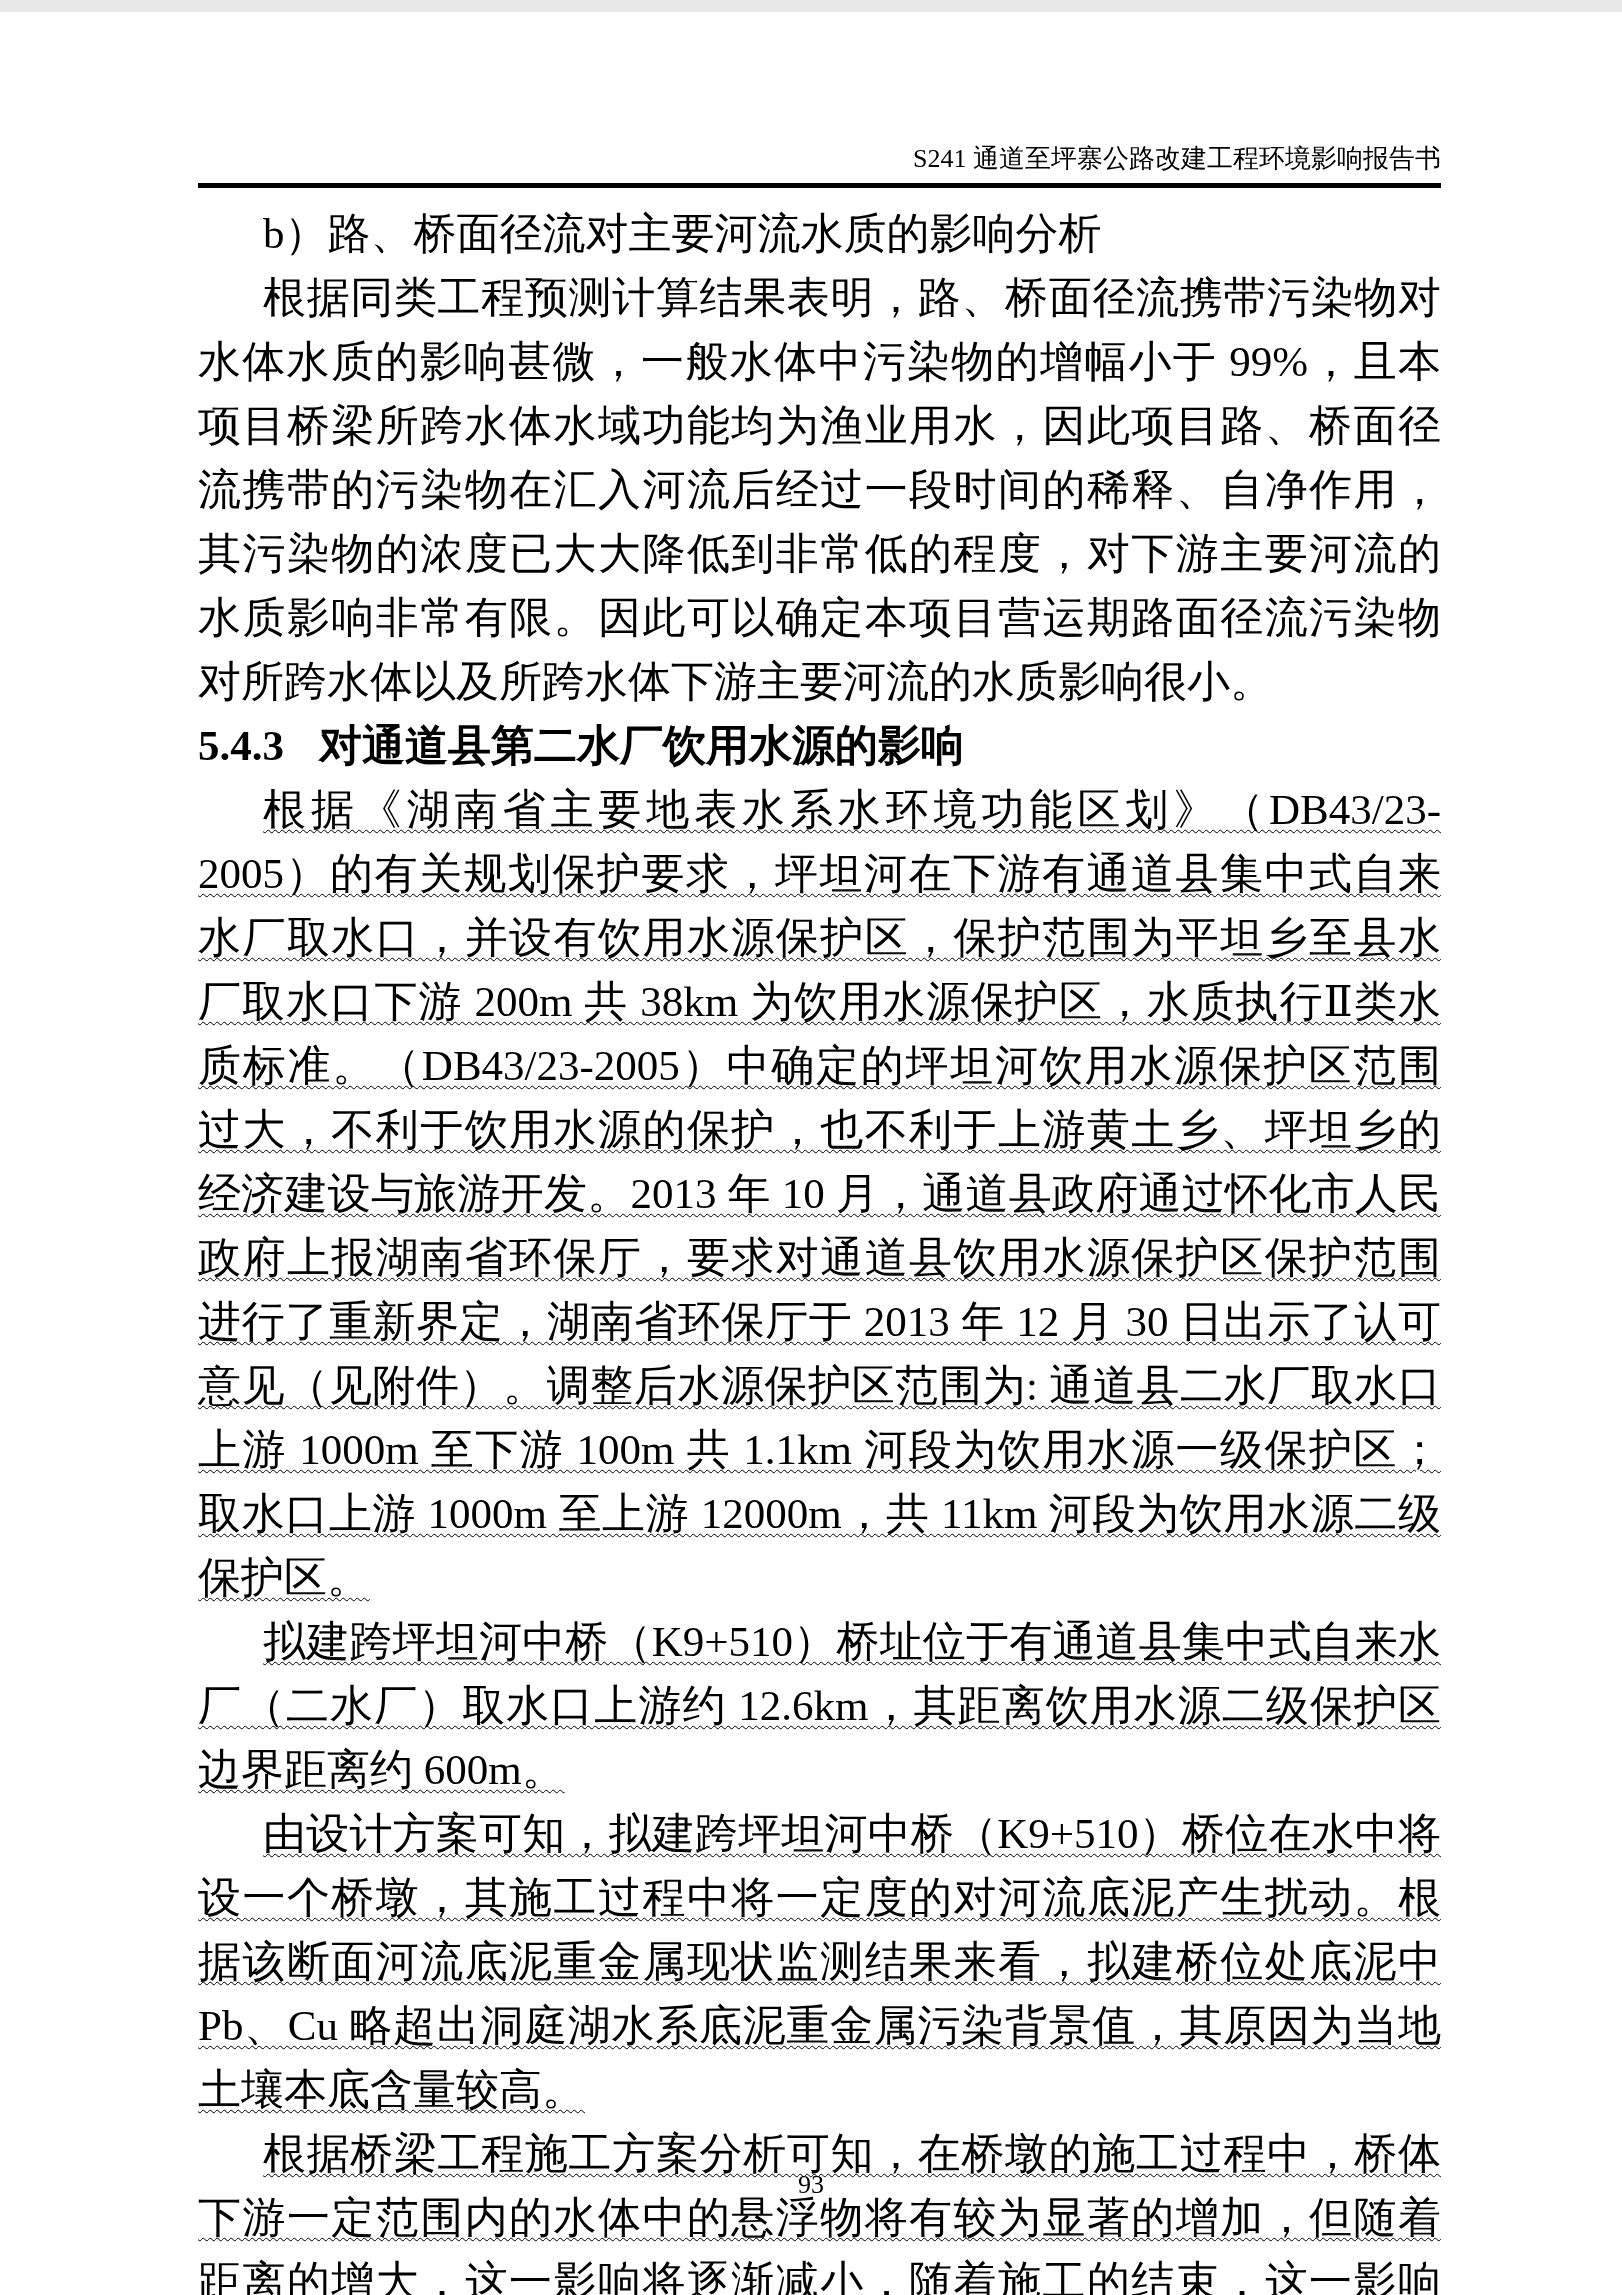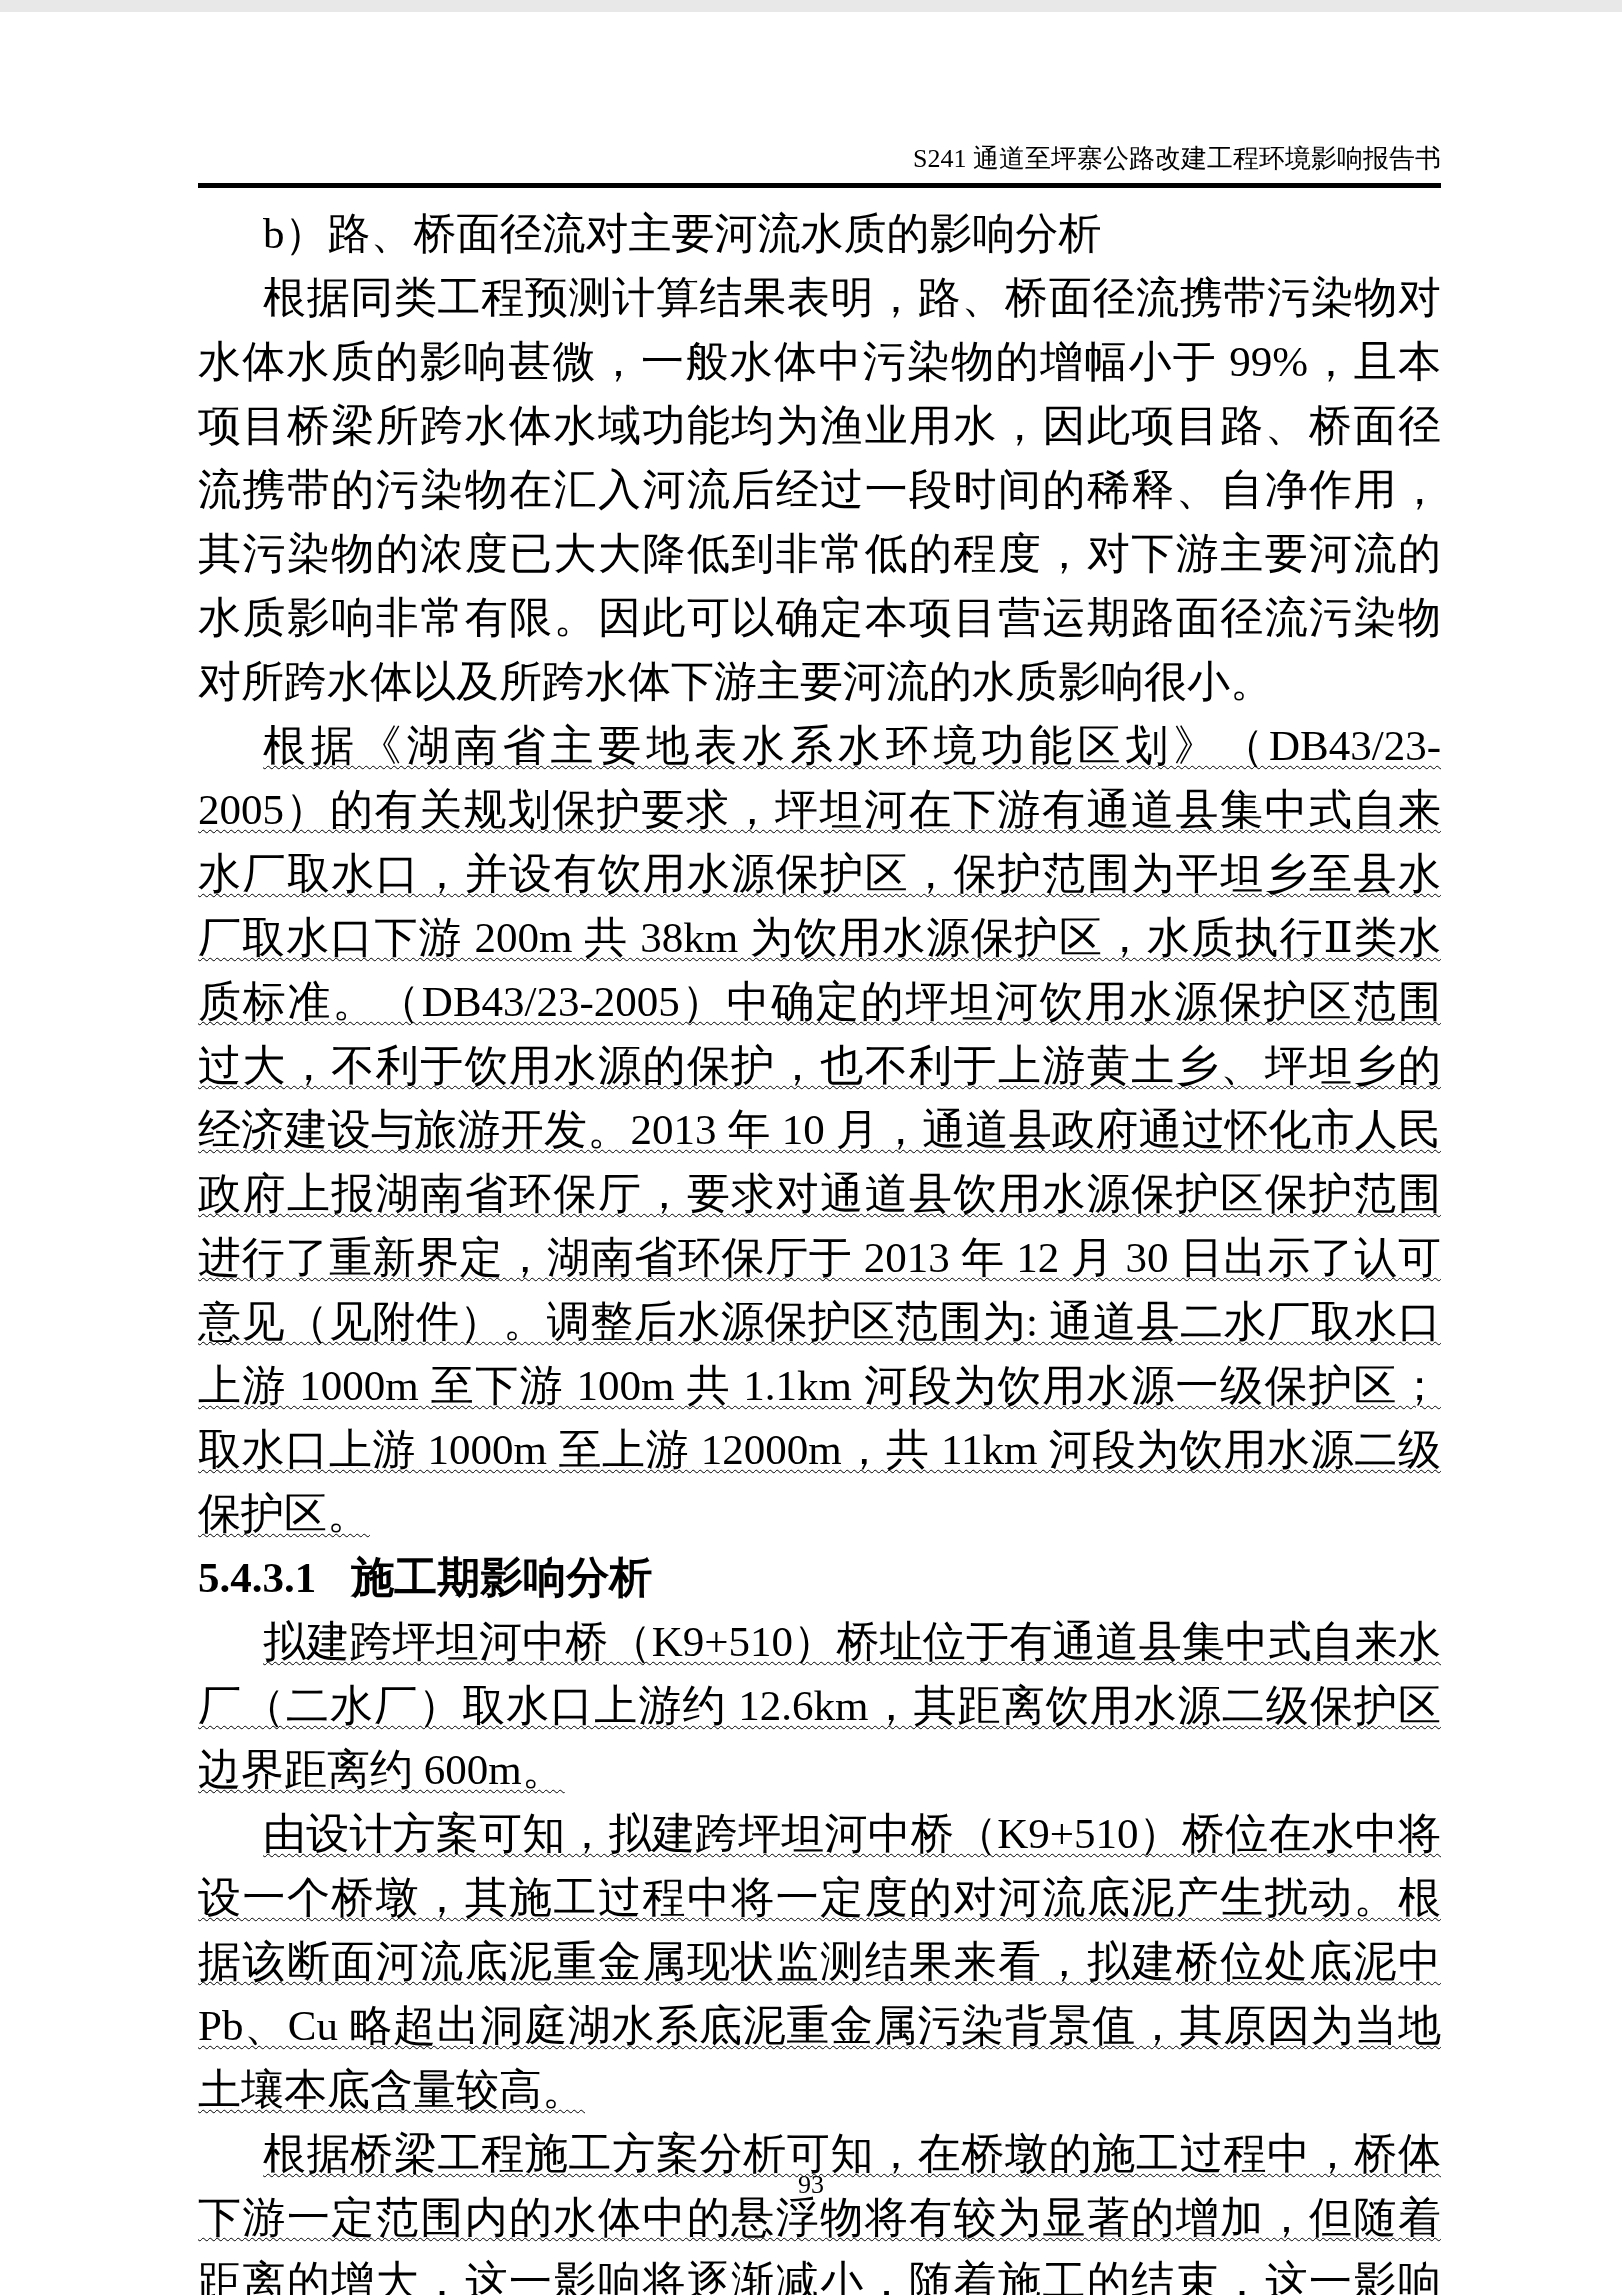--- a/index.html
+++ b/index.html
@@ -70,24 +70,24 @@
   <div class="header-title">S241 通道至坪寨公路改建工程环境影响报告书</div>
 
   <div class="header-rule"></div>
 
   <div class="content">
 
     <p class="sub-heading">b）路、桥面径流对主要河流水质的影响分析</p>
 
     <p class="para">根据同类工程预测计算结果表明，路、桥面径流携带污染物对水体水质的影响甚微，一般水体中污染物的增幅小于 99%，且本项目桥梁所跨水体水域功能均为渔业用水，因此项目路、桥面径流携带的污染物在汇入河流后经过一段时间的稀释、自净作用，其污染物的浓度已大大降低到非常低的程度，对下游主要河流的水质影响非常有限。因此可以确定本项目营运期路面径流污染物对所跨水体以及所跨水体下游主要河流的水质影响很小。</p>
 
+    <p class="num-heading"><span class="hd-num">5.4.3</span><span>对通道县第二水厂饮用水源的影响</span></p>
 
     <p class="para wavy">根据《湖南省主要地表水系水环境功能区划》（DB43/23-2005）的有关规划保护要求，坪坦河在下游有通道县集中式自来水厂取水口，并设有饮用水源保护区，保护范围为平坦乡至县水厂取水口下游 200m 共 38km 为饮用水源保护区，水质执行Ⅱ类水质标准。（DB43/23-2005）中确定的坪坦河饮用水源保护区范围过大，不利于饮用水源的保护，也不利于上游黄土乡、坪坦乡的经济建设与旅游开发。2013 年 10 月，通道县政府通过怀化市人民政府上报湖南省环保厅，要求对通道县饮用水源保护区保护范围进行了重新界定，湖南省环保厅于 2013 年 12 月 30 日出示了认可意见（见附件）。调整后水源保护区范围为: 通道县二水厂取水口上游 1000m 至下游 100m 共 1.1km 河段为饮用水源一级保护区；取水口上游 1000m 至上游 12000m，共 11km 河段为饮用水源二级保护区。</p>
 
-    <p class="num-heading"><span class="hd-num">5.4.3.1</span><span>施工期影响分析</span></p>
 
     <p class="para wavy">拟建跨坪坦河中桥（K9+510）桥址位于有通道县集中式自来水厂（二水厂）取水口上游约 12.6km，其距离饮用水源二级保护区边界距离约 600m。</p>
 
     <p class="para wavy">由设计方案可知，拟建跨坪坦河中桥（K9+510）桥位在水中将设一个桥墩，其施工过程中将一定度的对河流底泥产生扰动。根据该断面河流底泥重金属现状监测结果来看，拟建桥位处底泥中 Pb、Cu 略超出洞庭湖水系底泥重金属污染背景值，其原因为当地土壤本底含量较高。</p>
 
     <p class="para wavy">根据桥梁工程施工方案分析可知，在桥墩的施工过程中，桥体下游一定范围内的水体中的悬浮物将有较为显著的增加，但随着距离的增大，这一影响将逐渐减小，随着施工的结束，这一影响将很快消失。由于桥体断面距离下游饮用水源保护区二级保护区较近（仅为 600m），再加上桥位处底泥中 Pb、Cu 含量较高，因此，坪坦河桥施工过程中产生的悬浮物对饮用水源二级保护区可能会构成一定程度的污染。由于跨坪坦河中桥桥</p>
 
   </div>
 
   <div class="page-number">93</div>

